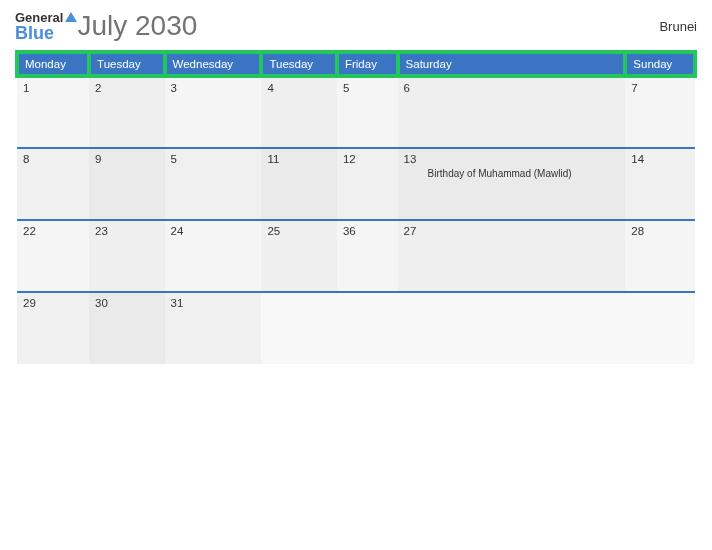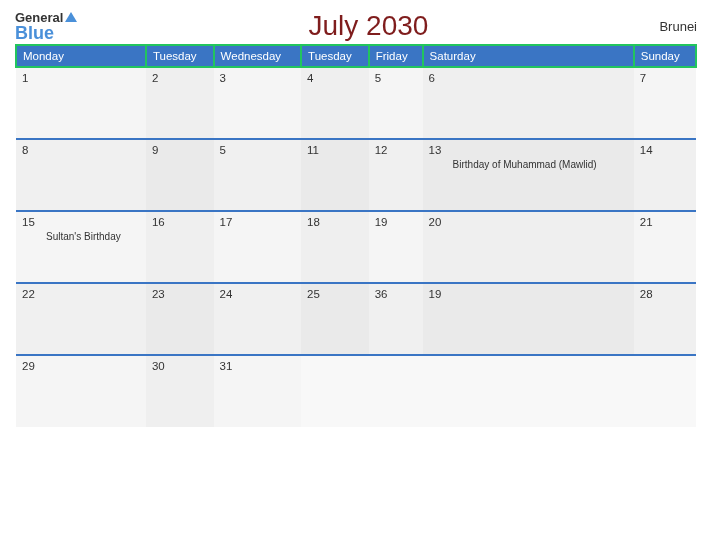--- a/index.html
+++ b/index.html
@@ -13,21 +13,21 @@
     .page {
       width: 712px;
       height: 550px;
       background: #fff;
       padding: 10px 15px;
     }
     .header {
       display: flex;
       align-items: center;
       justify-content: space-between;
-      margin-bottom: 2px;
+      margin-bottom: 8px;
     }
     .logo {
       display: flex;
       flex-direction: column;
       align-items: flex-start;
       line-height: 1;
     }
     .logo-general {
       font-size: 13px;
       font-weight: bold;
@@ -48,41 +48,40 @@
       margin-left: 2px;
       vertical-align: middle;
     }
     .logo-row {
       display: flex;
       align-items: center;
     }
     .title {
       font-size: 28px;
       font-weight: normal;
-      color: #7f1d1d;
-      text-align: center;
+      color: #737373;
       flex: 1;
     }
     .country {
       font-size: 13px;
       color: #333;
       text-align: left;
     }
     .calendar {
       width: 100%;
       border-collapse: collapse;
     }
     .calendar th {
       background: #3a75c4;
       color: #fff;
       font-size: 11.5px;
       font-weight: normal;
       padding: 4px 6px;
       text-align: left;
-      border: 2px solid #22c55e;
+      border: 4px solid #22c55e;
     }
     .calendar td {
       vertical-align: top;
       padding: 4px 6px;
       font-size: 11px;
       border: none;
       height: 72px;
       background: #f5f5f5;
       border-top: 2px solid #3a75c4;
     }
@@ -195,60 +194,36 @@
           <td>
             <span class="day-num">13</span>
             <div class="event">Birthday of Muhammad (Mawlid)</div>
           </td>
           <td>
             <span class="day-num">14</span>
           </td>
         </tr>
         <tr>
           <td>
-            <span class="day-num">15</span>
-            <div class="event">Sultan's Birthday</div>
-          </td>
-          <td>
-            <span class="day-num">16</span>
-          </td>
-          <td>
-            <span class="day-num">17</span>
-          </td>
-          <td>
-            <span class="day-num">18</span>
-          </td>
-          <td>
-            <span class="day-num">19</span>
-          </td>
-          <td>
-            <span class="day-num">20</span>
-          </td>
-          <td>
-            <span class="day-num">21</span>
-          </td>
-        </tr>
-        <tr>
-          <td>
             <span class="day-num">22</span>
           </td>
           <td>
             <span class="day-num">23</span>
           </td>
           <td>
             <span class="day-num">24</span>
           </td>
           <td>
             <span class="day-num">25</span>
           </td>
           <td>
             <span class="day-num">36</span>
           </td>
           <td>
-            <span class="day-num">19</span>
+            <span class="day-num">27</span>
           </td>
           <td>
             <span class="day-num">28</span>
           </td>
         </tr>
         <tr>
           <td>
             <span class="day-num">29</span>
           </td>
           <td>

